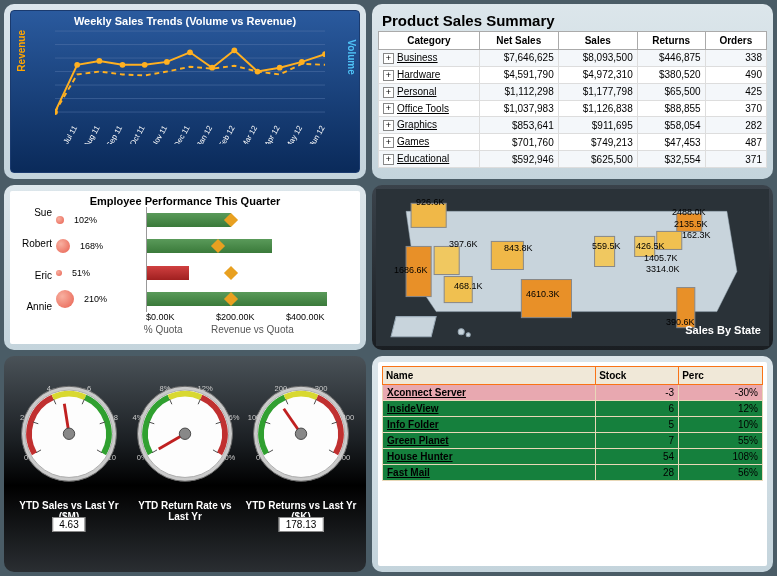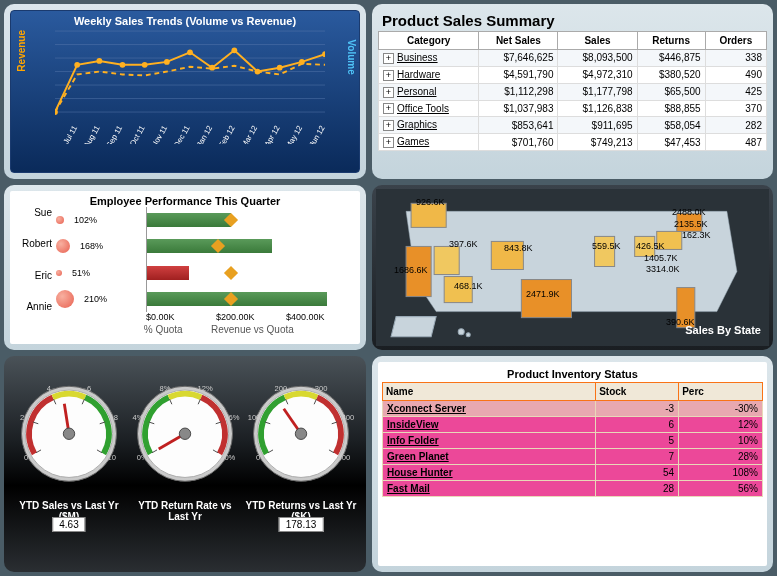--- a/index.html
+++ b/index.html
@@ -68,21 +68,21 @@
 .gauge-label { color: #fff; font-size: 10px; font-weight: bold; margin-top: 4px; }
 .gauge-svg { width: 100%; height: 130px; }
 .gauge-val { position: absolute; left: 50%; transform: translateX(-50%); bottom: 32px; background: #fff; border: 1px solid #888; padding: 1px 6px; font-size: 10px; }
 
 
 .inventory { grid-column: 2; grid-row: 3; }
 .inv-inner { background: #fff; border-radius: 2px; height: 100%; padding: 4px; }
 .inv-title { font-weight: bold; text-align: center; font-size: 11px; padding: 2px; }
 .inv-table { width: 100%; border-collapse: collapse; font-size: 10px; }
 .inv-table th { background: #f0e8d8; border: 1px solid #f97316; padding: 3px; text-align: left; }
-.inv-table td { border: 1px solid #e8d8b8; padding: 2px 4px; background: #ec4899; }
+.inv-table td { border: 1px solid #e8d8b8; padding: 2px 4px; background: #15803d; }
 .inv-table td.num { text-align: right; }
 .inv-table td a { text-decoration: underline; color: #000; font-weight: bold; }
 .inv-table tr.neg td { background: #e8a8b0; }
 </style>
 </head>
 <body>
 
 <div class="dashboard">
 
 <div class="panel weekly-sales">
@@ -204,20 +204,27 @@
             <td>$58,054</td>
             <td>282</td>
      </tr>
           <tr>
        <td class="cat"><span class="exp">+</span><a href="#">Games</a></td>
        <td>$701,760</td>
             <td>$749,213</td>
             <td>$47,453</td>
             <td>487</td>
      </tr>
+          <tr>
+       <td class="cat"><span class="exp">+</span><a href="#">Educational</a></td>
+       <td>$592,946</td>
+            <td>$625,500</td>
+            <td>$32,554</td>
+            <td>371</td>
+     </tr>
         </tbody>
   </table>
 </div>
 
 <div class="panel emp-perf">
   <div class="ep-inner">
     <div class="ep-title">Employee Performance This Quarter</div>
     <div class="ep-body">
       <div class="ep-names" id="ep-names">
             <div>Sue</div>
@@ -294,21 +301,21 @@
 
       <path d="M20,125 L60,125 L55,145 L15,145 Z" fill="#c8d4dc" stroke="#9aaab6"></path>
       <circle cx="85" cy="140" r="3" fill="#c8d4dc" stroke="#9aaab6"></circle>
       <circle cx="92" cy="143" r="2" fill="#c8d4dc" stroke="#9aaab6"></circle>
     </svg>
     <div class="map-label" style="left:40px;top:8px">926.6K</div>
     <div class="map-label" style="left:18px;top:76px">1686.6K</div>
     <div class="map-label" style="left:73px;top:50px">397.6K</div>
     <div class="map-label" style="left:78px;top:92px">468.1K</div>
     <div class="map-label" style="left:128px;top:54px">843.8K</div>
-    <div class="map-label" style="left:150px;top:100px">2471.9K</div>
+    <div class="map-label" style="left:150px;top:100px">4610.3K</div>
     <div class="map-label" style="left:216px;top:52px">559.5K</div>
     <div class="map-label" style="left:260px;top:52px">426.5K</div>
     <div class="map-label" style="left:268px;top:64px">1405.7K</div>
     <div class="map-label" style="left:296px;top:18px">2488.0K</div>
     <div class="map-label" style="left:298px;top:30px">2135.5K</div>
     <div class="map-label" style="left:306px;top:41px">162.3K</div>
     <div class="map-label" style="left:270px;top:75px">3314.0K</div>
     <div class="map-label" style="left:290px;top:128px">390.6K</div>
     <div class="map-title">Sales By State</div>
   </div>
@@ -404,21 +411,20 @@
           <line x1="60" y1="65" x2="41.87610510365211" y2="38.62720276902476" stroke="#c02020" stroke-width="3"></line>
           <circle cx="60" cy="65" r="6" fill="#888" stroke="#444"></circle>
         </svg>
     <div class="gauge-val">178.13</div>
     <div class="gauge-label">YTD Returns vs Last Yr ($K)</div>
   </div>
 </div>
 
 <div class="panel inventory">
   <div class="inv-inner">
-    <div class="inv-title">Product Inventory Status</div>
     <table class="inv-table">
       <thead>
             <tr id="inv-head">
               <th>Name</th>
               <th>Stock</th>
               <th>Perc</th>
             </tr>
           </thead>
       <tbody id="inv-body">
             <tr class="neg">
@@ -432,21 +438,21 @@
               <td class="num">12%</td>
      </tr>
             <tr class="">
        <td><a href="#">Info Folder</a></td>
        <td class="num">5</td>
               <td class="num">10%</td>
      </tr>
             <tr class="">
        <td><a href="#">Green Planet</a></td>
        <td class="num">7</td>
-              <td class="num">28%</td>
+              <td class="num">55%</td>
      </tr>
             <tr class="">
        <td><a href="#">House Hunter</a></td>
        <td class="num">54</td>
               <td class="num">108%</td>
      </tr>
             <tr class="">
        <td><a href="#">Fast Mail</a></td>
        <td class="num">28</td>
               <td class="num">56%</td>

